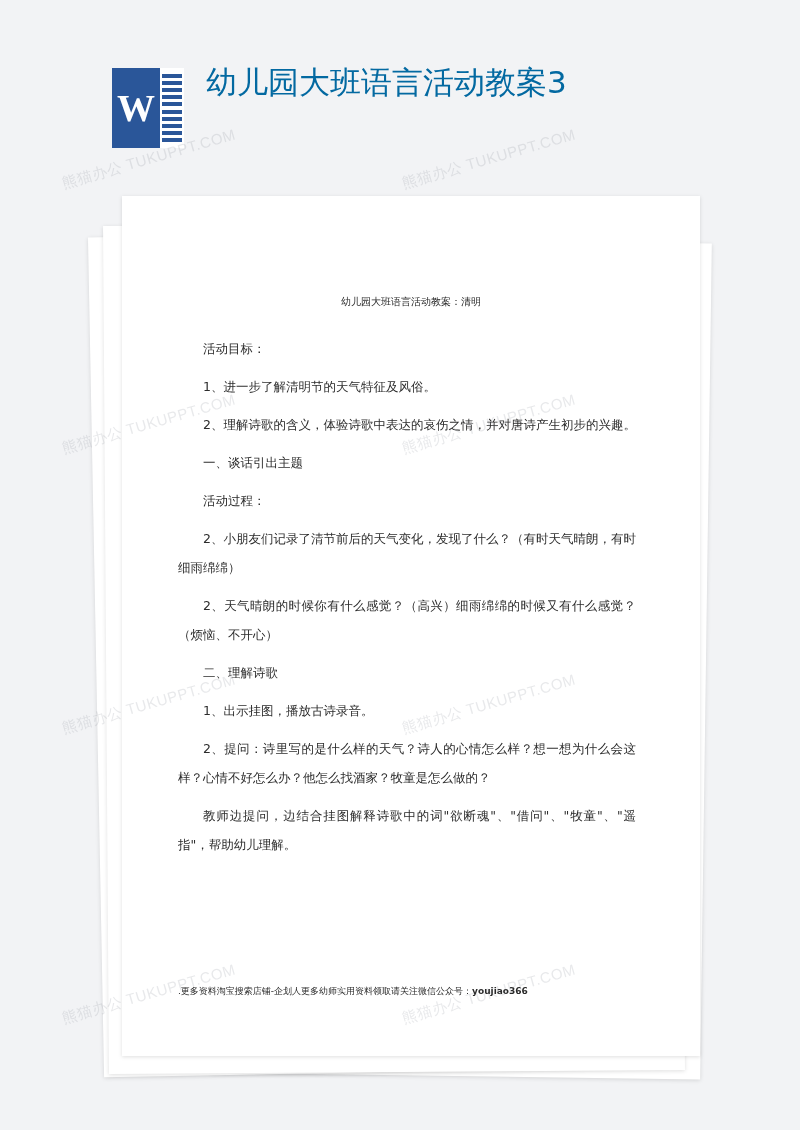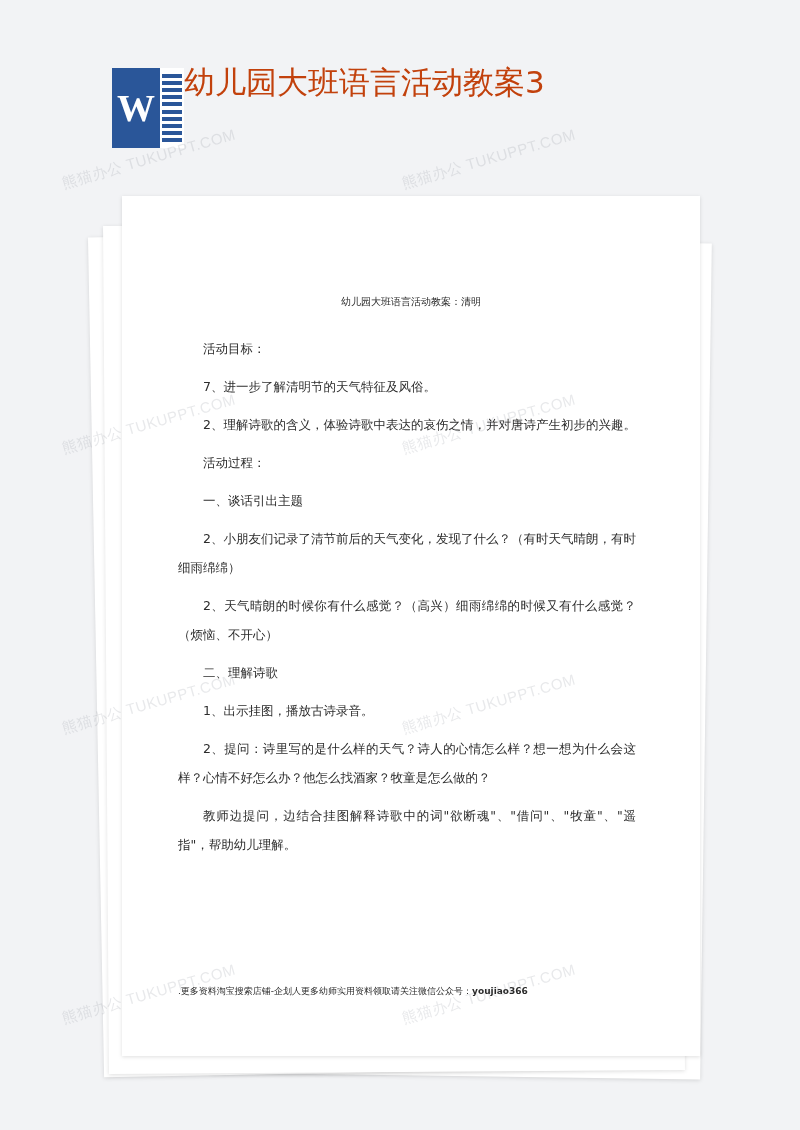--- a/index.html
+++ b/index.html
@@ -79,23 +79,24 @@
     padding: 6px 0;
     box-sizing: border-box;
   }
   .word-icon .lines i {
     display: block;
     height: 4px;
     background: #2a5699;
     margin: 0 2px;
   }
   .doc-title {
+    margin-left: 22px;
     font-size: 31px;
     line-height: 44px;
-    color: #c2410c;
+    color: #0369a1;
     font-family: "DejaVu Sans", "Liberation Sans", sans-serif;
     font-weight: normal;
     max-width: 470px;
   }
 
   
   .paper-stack {
     position: absolute;
     left: 96px;
     top: 196px;
@@ -179,24 +180,24 @@
 
 <div class="paper-stack">
   <div class="sheet sheet-right"></div>
   <div class="sheet sheet-back2"></div>
   <div class="sheet sheet-back1"></div>
   <div class="sheet sheet-front"></div>
 
   <div class="doc-body">
     <div class="doc-heading">幼儿园大班语言活动教案：清明</div>
     <p class="doc-p">活动目标：</p>
-    <p class="doc-p">7、进一步了解清明节的天气特征及风俗。</p>
+    <p class="doc-p">1、进一步了解清明节的天气特征及风俗。</p>
     <p class="doc-p">2、理解诗歌的含义，体验诗歌中表达的哀伤之情，并对唐诗产生初步的兴趣。</p>
+    <p class="doc-p">一、谈话引出主题</p>
     <p class="doc-p">活动过程：</p>
-    <p class="doc-p">一、谈话引出主题</p>
     <p class="doc-p">2、小朋友们记录了清节前后的天气变化，发现了什么？（有时天气晴朗，有时细雨绵绵）</p>
     <p class="doc-p">2、天气晴朗的时候你有什么感觉？（高兴）细雨绵绵的时候又有什么感觉？（烦恼、不开心）</p>
     <p class="doc-p">二、理解诗歌</p>
     <p class="doc-p">1、出示挂图，播放古诗录音。</p>
     <p class="doc-p">2、提问：诗里写的是什么样的天气？诗人的心情怎么样？想一想为什么会这样？心情不好怎么办？他怎么找酒家？牧童是怎么做的？</p>
     <p class="doc-p">教师边提问，边结合挂图解释诗歌中的词"欲断魂"、"借问"、"牧童"、"遥指"，帮助幼儿理解。</p>
 
     <div class="doc-footer">
       <span>.更多资料淘宝搜索店铺-企划人更多幼师实用资料领取请关注微信公众号：</span><b>youjiao366</b>
     </div>

